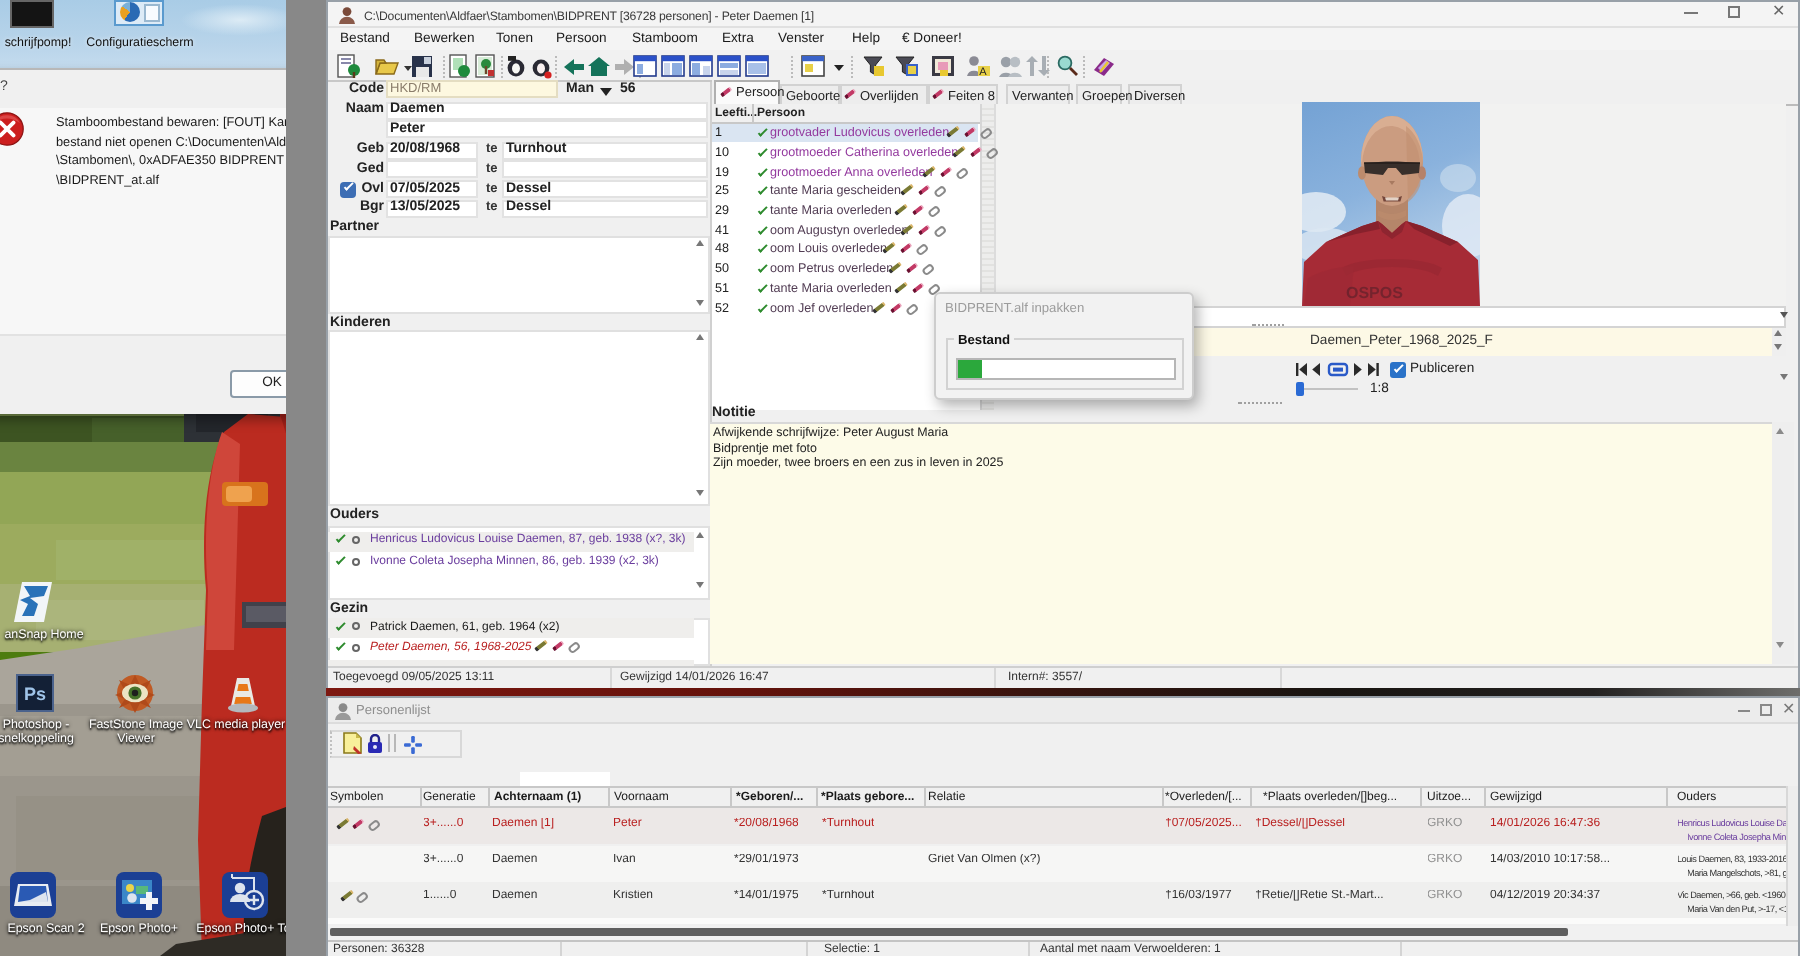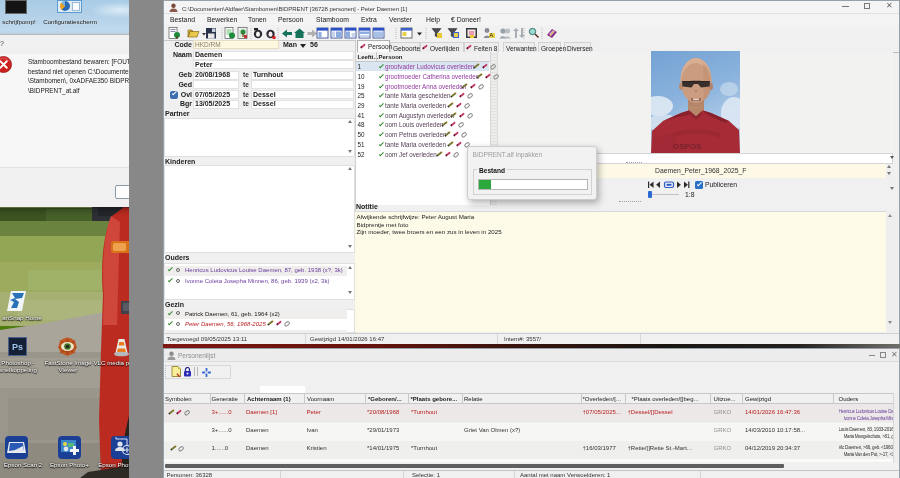--- a/index.html
+++ b/index.html
@@ -22,21 +22,21 @@
 .clip { position:absolute; width:5.5px; height:3.5px; border:1px solid #8a8a8a; border-radius:2px; transform:rotate(-38deg); }
 .fld { position:absolute; background:#fff; border:1px solid #e2e2e2; height:9px; }
 .flbl { position:absolute; font-weight:bold; font-size:7px; text-align:right; width:26px; }
 .fval { position:absolute; font-weight:bold; font-size:7px; white-space:nowrap; }
 .shdr { position:absolute; font-weight:bold; font-size:7px; }
 .lrow { position:absolute; font-size:6px; white-space:nowrap; }
 </style>
 </head>
 <body>
 
-<div class="ab" style="left:0;top:0;width:129px;height:478px;background:#4d7c0f;overflow:hidden;">
+<div class="ab" style="left:0;top:0;width:143px;height:478px;background:#4d7c0f;overflow:hidden;">
   <div class="ab" style="left:0;top:0;width:163px;height:40px;background:linear-gradient(180deg,#a9cce6 0%,#b8d4ea 55%,#cadff0 100%);"></div>
   <div class="ab" style="left:90px;top:2px;width:60px;height:16px;background:radial-gradient(ellipse at center,#dcebf5 0%,rgba(220,235,245,0) 70%);"></div>
   <svg class="ab" style="left:0;top:200px;" width="163" height="278" viewBox="0 0 163 278">
     <rect x="0" y="0" width="163" height="60" fill="#7d9450"></rect>
     <rect x="0" y="8" width="112" height="15" fill="#3d5422"></rect>
     <rect x="46" y="9" width="64" height="12" fill="#46602a"></rect>
     <rect x="0" y="21" width="118" height="18" fill="#6a8440"></rect>
     <rect x="0" y="36" width="122" height="30" fill="#92a656"></rect>
     <rect x="0" y="62" width="118" height="34" fill="#9cab5e"></rect>
     <rect x="28" y="70" width="74" height="20" fill="#a0b168"></rect>

